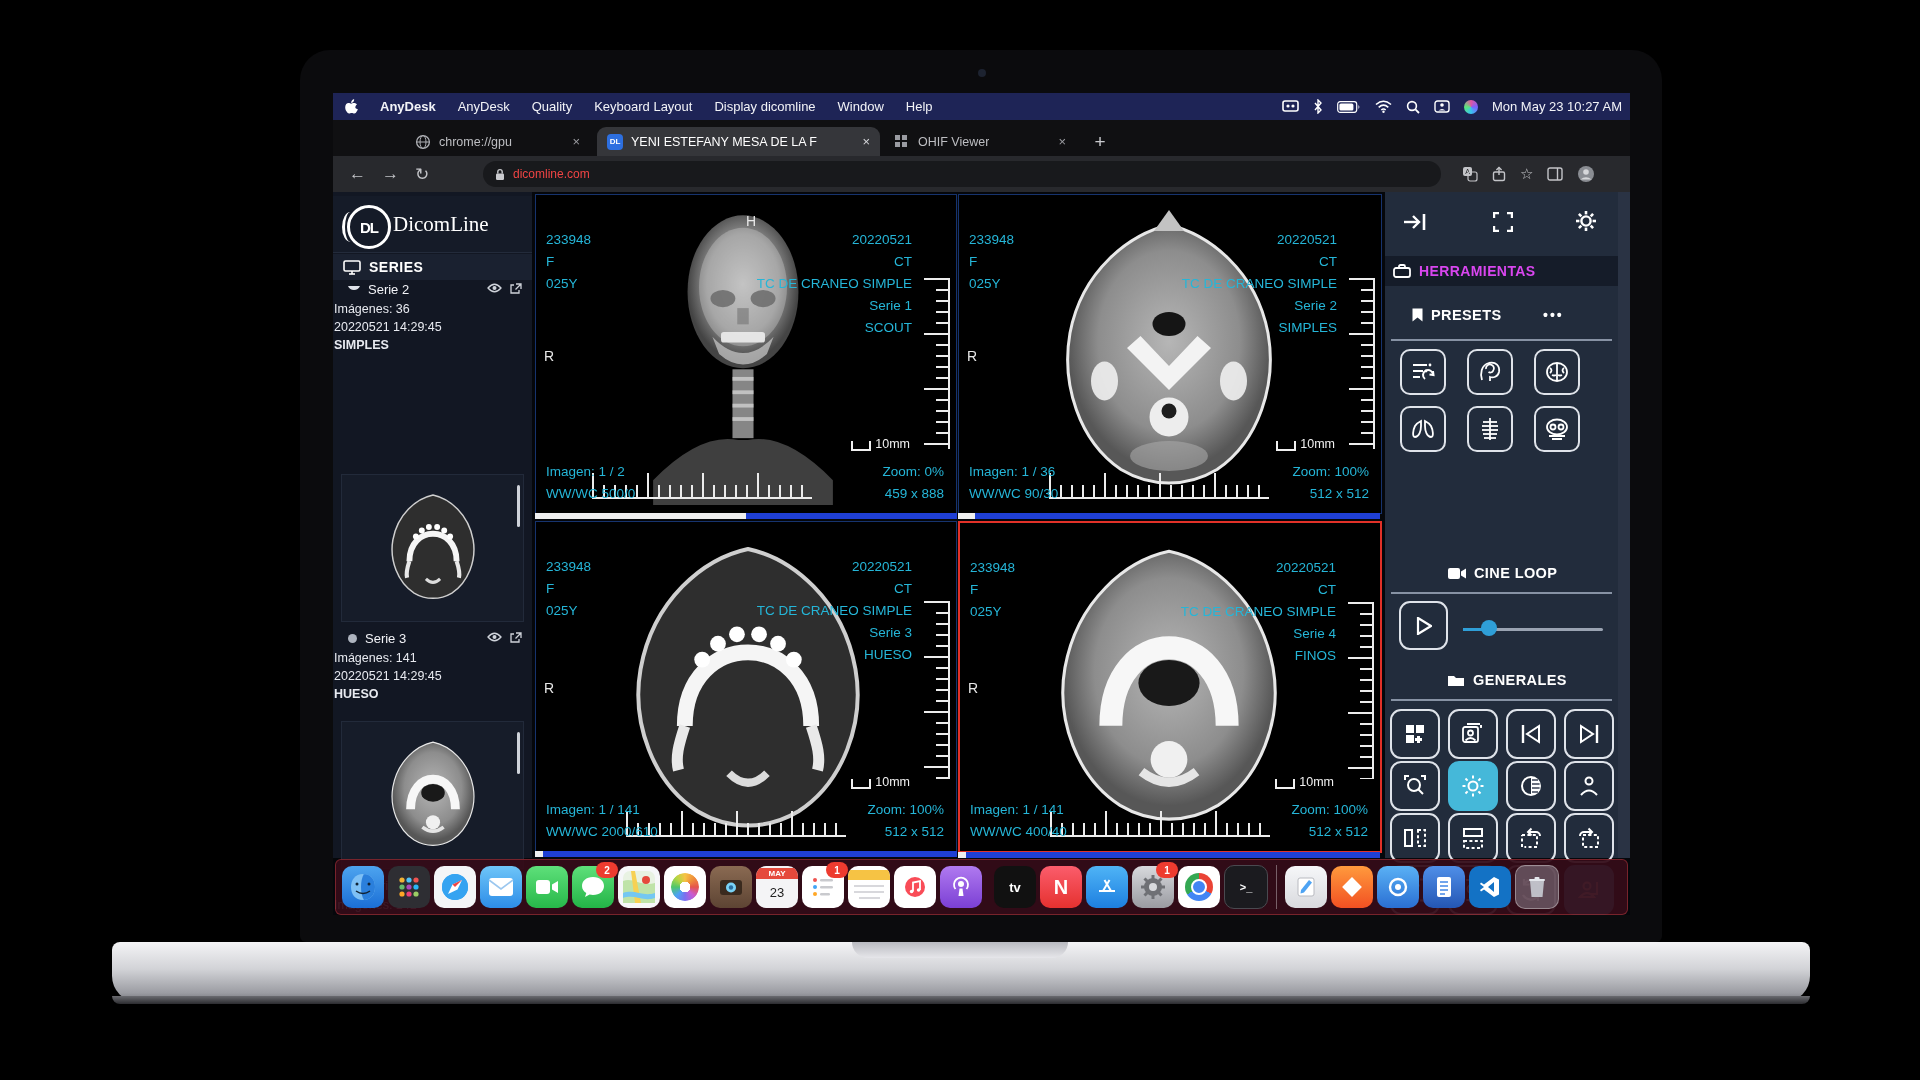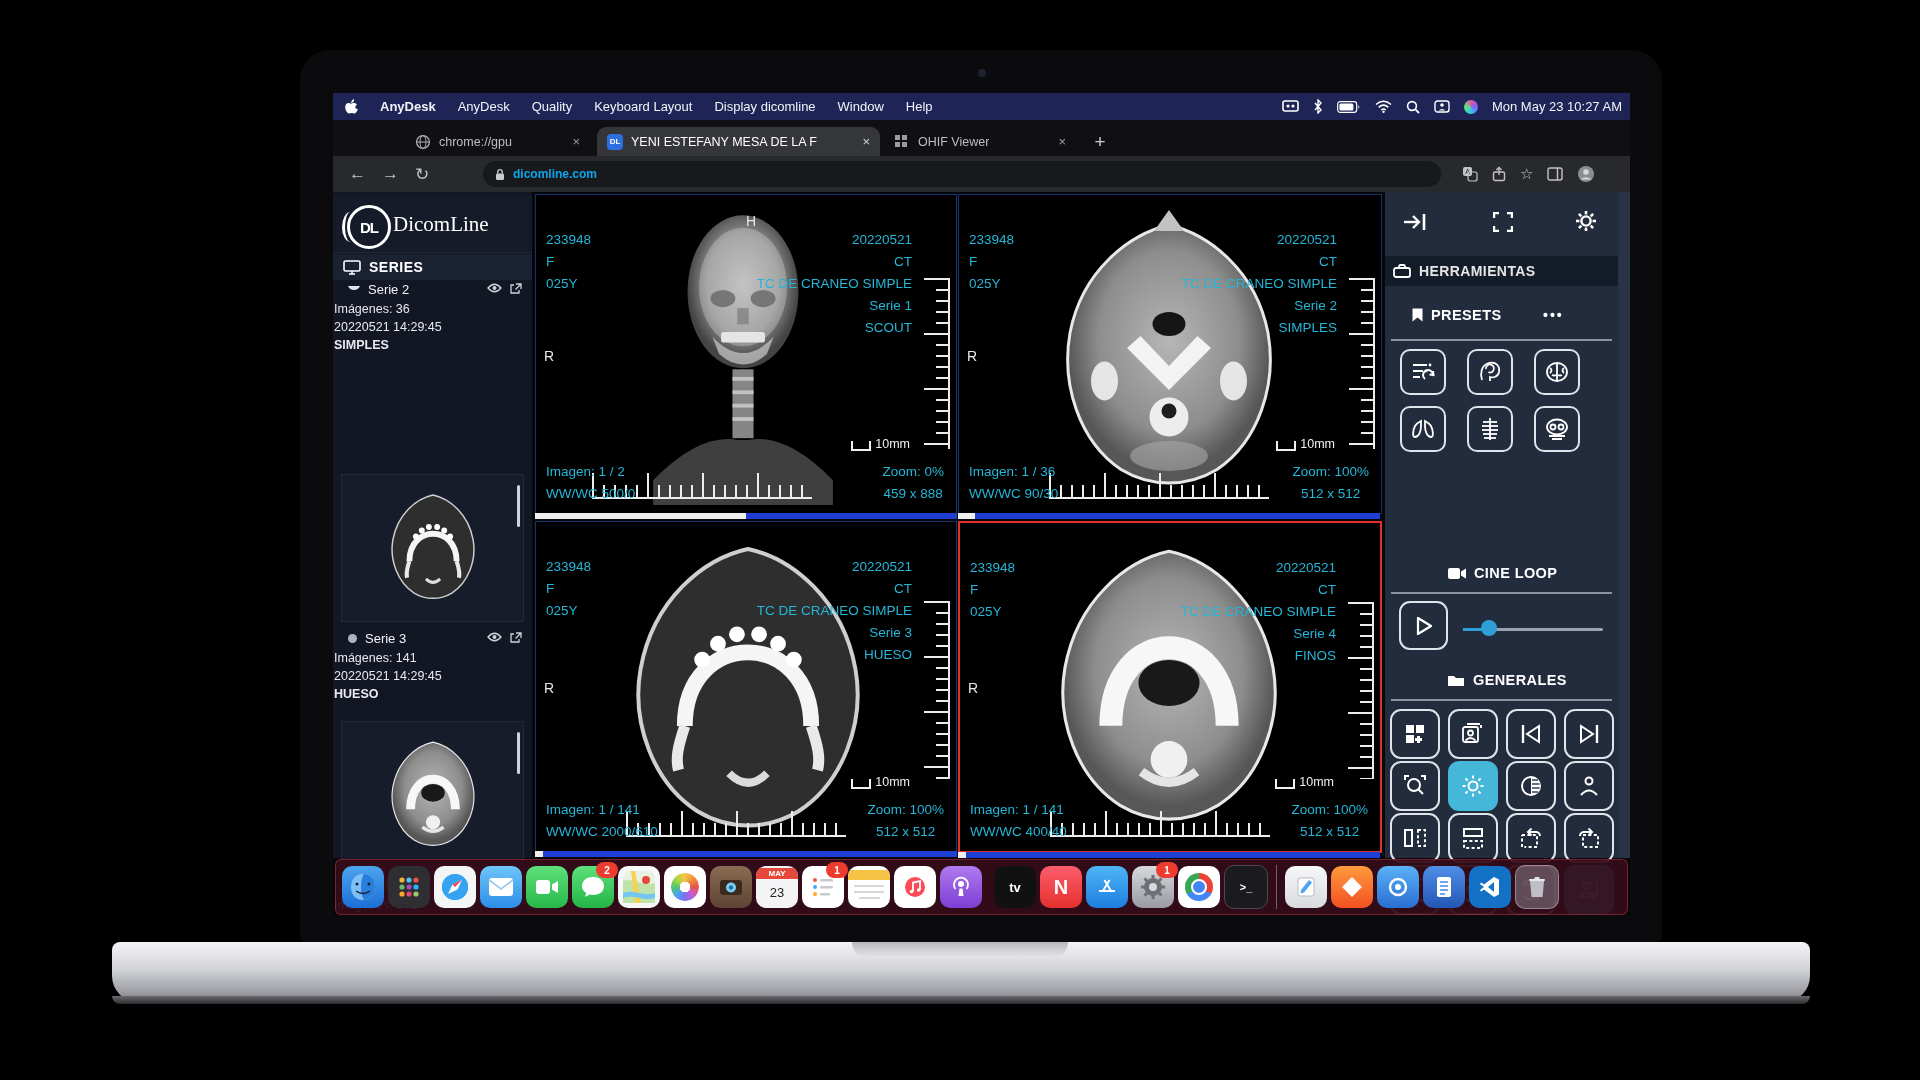--- a/index.html
+++ b/index.html
@@ -29,21 +29,21 @@
   .tlight{position:absolute;top:39px;width:12px;height:12px;border-radius:50%;background:#58585c;}
   .tab{position:absolute;top:7px;height:29px;display:flex;align-items:center;color:#bdbec2;font-size:12.5px;}
   .tab .ttl{overflow:hidden;white-space:nowrap;max-width:195px;}
   .tab-active{background:#35363a;border-radius:9px 9px 0 0;color:#fff;}
   .tab .fav{width:16px;height:16px;margin:0 8px 0 10px;flex:0 0 16px;}
   .tab .x{margin:0 10px 0 auto;color:#9d9ea3;font-size:13px;cursor:default;}
   #toolbar{position:absolute;left:0;top:63px;width:1297px;height:36px;background:#28292d;display:flex;align-items:center;}
   .navbtn{color:#c3c4c8;font-size:17px;margin-left:16px;}
   #urlpill{position:absolute;left:150px;top:68px;width:958px;height:26px;border-radius:13px;background:#18191c;
     display:flex;align-items:center;color:#9aa0a6;font-size:12px;overflow:hidden;white-space:nowrap;}
-  #urlpill .host{color:#0ea5e9;font-weight:700;margin-left:8px;}
+  #urlpill .host{color:#ef4444;font-weight:400;margin-left:8px;}
   .tb-ic{margin-left:14px;}
   
   #viewer{position:absolute;left:0;top:99px;width:1297px;height:666px;background:#05070b;}
   
   #lsb{position:absolute;left:0;top:0;width:199px;height:666px;background:#121723;}
   #logo-row{position:absolute;left:0;top:4px;width:199px;height:56px;background:#151b28;border-bottom:1px solid #232b3b;}
   #logo-circ{position:absolute;left:14px;top:9px;width:38px;height:38px;border:3px solid #fff;border-radius:50%;
     display:flex;align-items:center;justify-content:center;color:#fff;font-weight:700;font-size:15px;letter-spacing:-1px;}
   #logo-circ:before{content:"";position:absolute;left:-8px;top:4px;width:14px;height:30px;border-left:3px solid #fff;border-radius:50%;}
   #logo-name{position:absolute;left:60px;top:16px;color:#fff;font-family:"Liberation Serif",serif;font-size:21px;}
@@ -54,42 +54,42 @@
   .serie-line{margin:4px 0 0 1px;}
   .s-icons{margin-left:auto;display:flex;gap:7px;margin-right:10px;}
   .thumbbox{position:absolute;left:8px;width:181px;height:146px;background:#161c29;border:1px solid #222a3a;}
   .thumbbar{position:absolute;right:3px;top:10px;width:3px;height:42px;background:#cfd3da;border-radius:2px;}
   
   .vp{position:absolute;background:#000;overflow:hidden;}
   .vp .ol{position:absolute;color:#25b6d8;font-size:13.5px;line-height:22px;z-index:5;}
   .ol-tl{left:10px;top:34px;}
   .ol-tr{right:44px;top:34px;text-align:right;}
   .ol-bl{left:10px;bottom:8px;}
-  .ol-br{right:12px;bottom:8px;text-align:center;}
+  .ol-br{right:12px;bottom:8px;text-align:right;}
   .orient{position:absolute;color:#e8e8e8;font-size:14px;z-index:5;}
   .scalemark{position:absolute;color:#f0f0f0;font-size:12.5px;z-index:5;display:flex;align-items:flex-end;}
   .scale-elbow{width:16px;height:8px;border-left:2px solid #f0f0f0;border-bottom:2px solid #f0f0f0;border-right:2px solid #f0f0f0;margin-right:4px;}
   .hruler{position:absolute;z-index:4;height:24px;
     background:
       repeating-linear-gradient(to right,#ececec 0 2px,transparent 2px 11px) left bottom/100% 12px no-repeat,
       repeating-linear-gradient(to right,#ececec 0 2px,transparent 2px 55px) left bottom/100% 24px no-repeat;
     border-bottom:2px solid #ececec;}
   .vruler{position:absolute;z-index:4;width:24px;
     background:
       repeating-linear-gradient(to bottom,#ececec 0 2px,transparent 2px 11px) right top/12px 100% no-repeat,
       repeating-linear-gradient(to bottom,#ececec 0 2px,transparent 2px 55px) right top/24px 100% no-repeat;
     border-right:2px solid #ececec;}
   .pbar{position:absolute;height:6px;display:flex;z-index:6;}
   .pbar .w{background:#efefef;height:100%;}
   .pbar .b{background:#1f3fd4;height:100%;flex:1;}
   
   #rsb{position:absolute;left:1052px;top:0;width:233px;height:666px;background:#222c3c;}
   #rsb-scroll{position:absolute;left:1285px;top:0;width:12px;height:666px;background:#2a3344;}
   .r-hdrbar{position:absolute;left:0;width:233px;height:30px;background:#151c29;display:flex;align-items:center;
-    color:#e5e5e5;font-weight:700;font-size:14px;letter-spacing:.4px;}
+    color:#d946ef;font-weight:700;font-size:14px;letter-spacing:.4px;}
   .r-label{position:absolute;color:#fff;font-weight:700;font-size:14.5px;letter-spacing:.4px;display:flex;align-items:center;gap:7px;}
   .r-div{position:absolute;left:6px;width:221px;height:2px;background:#8792a4;}
   .tbtn{position:absolute;width:42px;height:42px;border:2px solid #dfe3ea;border-radius:10px;background:#27314a00;
     display:flex;align-items:center;justify-content:center;}
   .gbtn{position:absolute;width:46px;height:46px;border:2px solid #dfe3ea;border-radius:11px;
     display:flex;align-items:center;justify-content:center;}
   .gbtn.active{background:#45b8d9;border-color:#45b8d9;}
   .dots{color:#fff;font-weight:700;letter-spacing:2px;font-size:14px;}
   #cine-play{position:absolute;left:14px;top:409px;width:45px;height:45px;border:2px solid #dfe3ea;border-radius:11px;
     display:flex;align-items:center;justify-content:center;}

